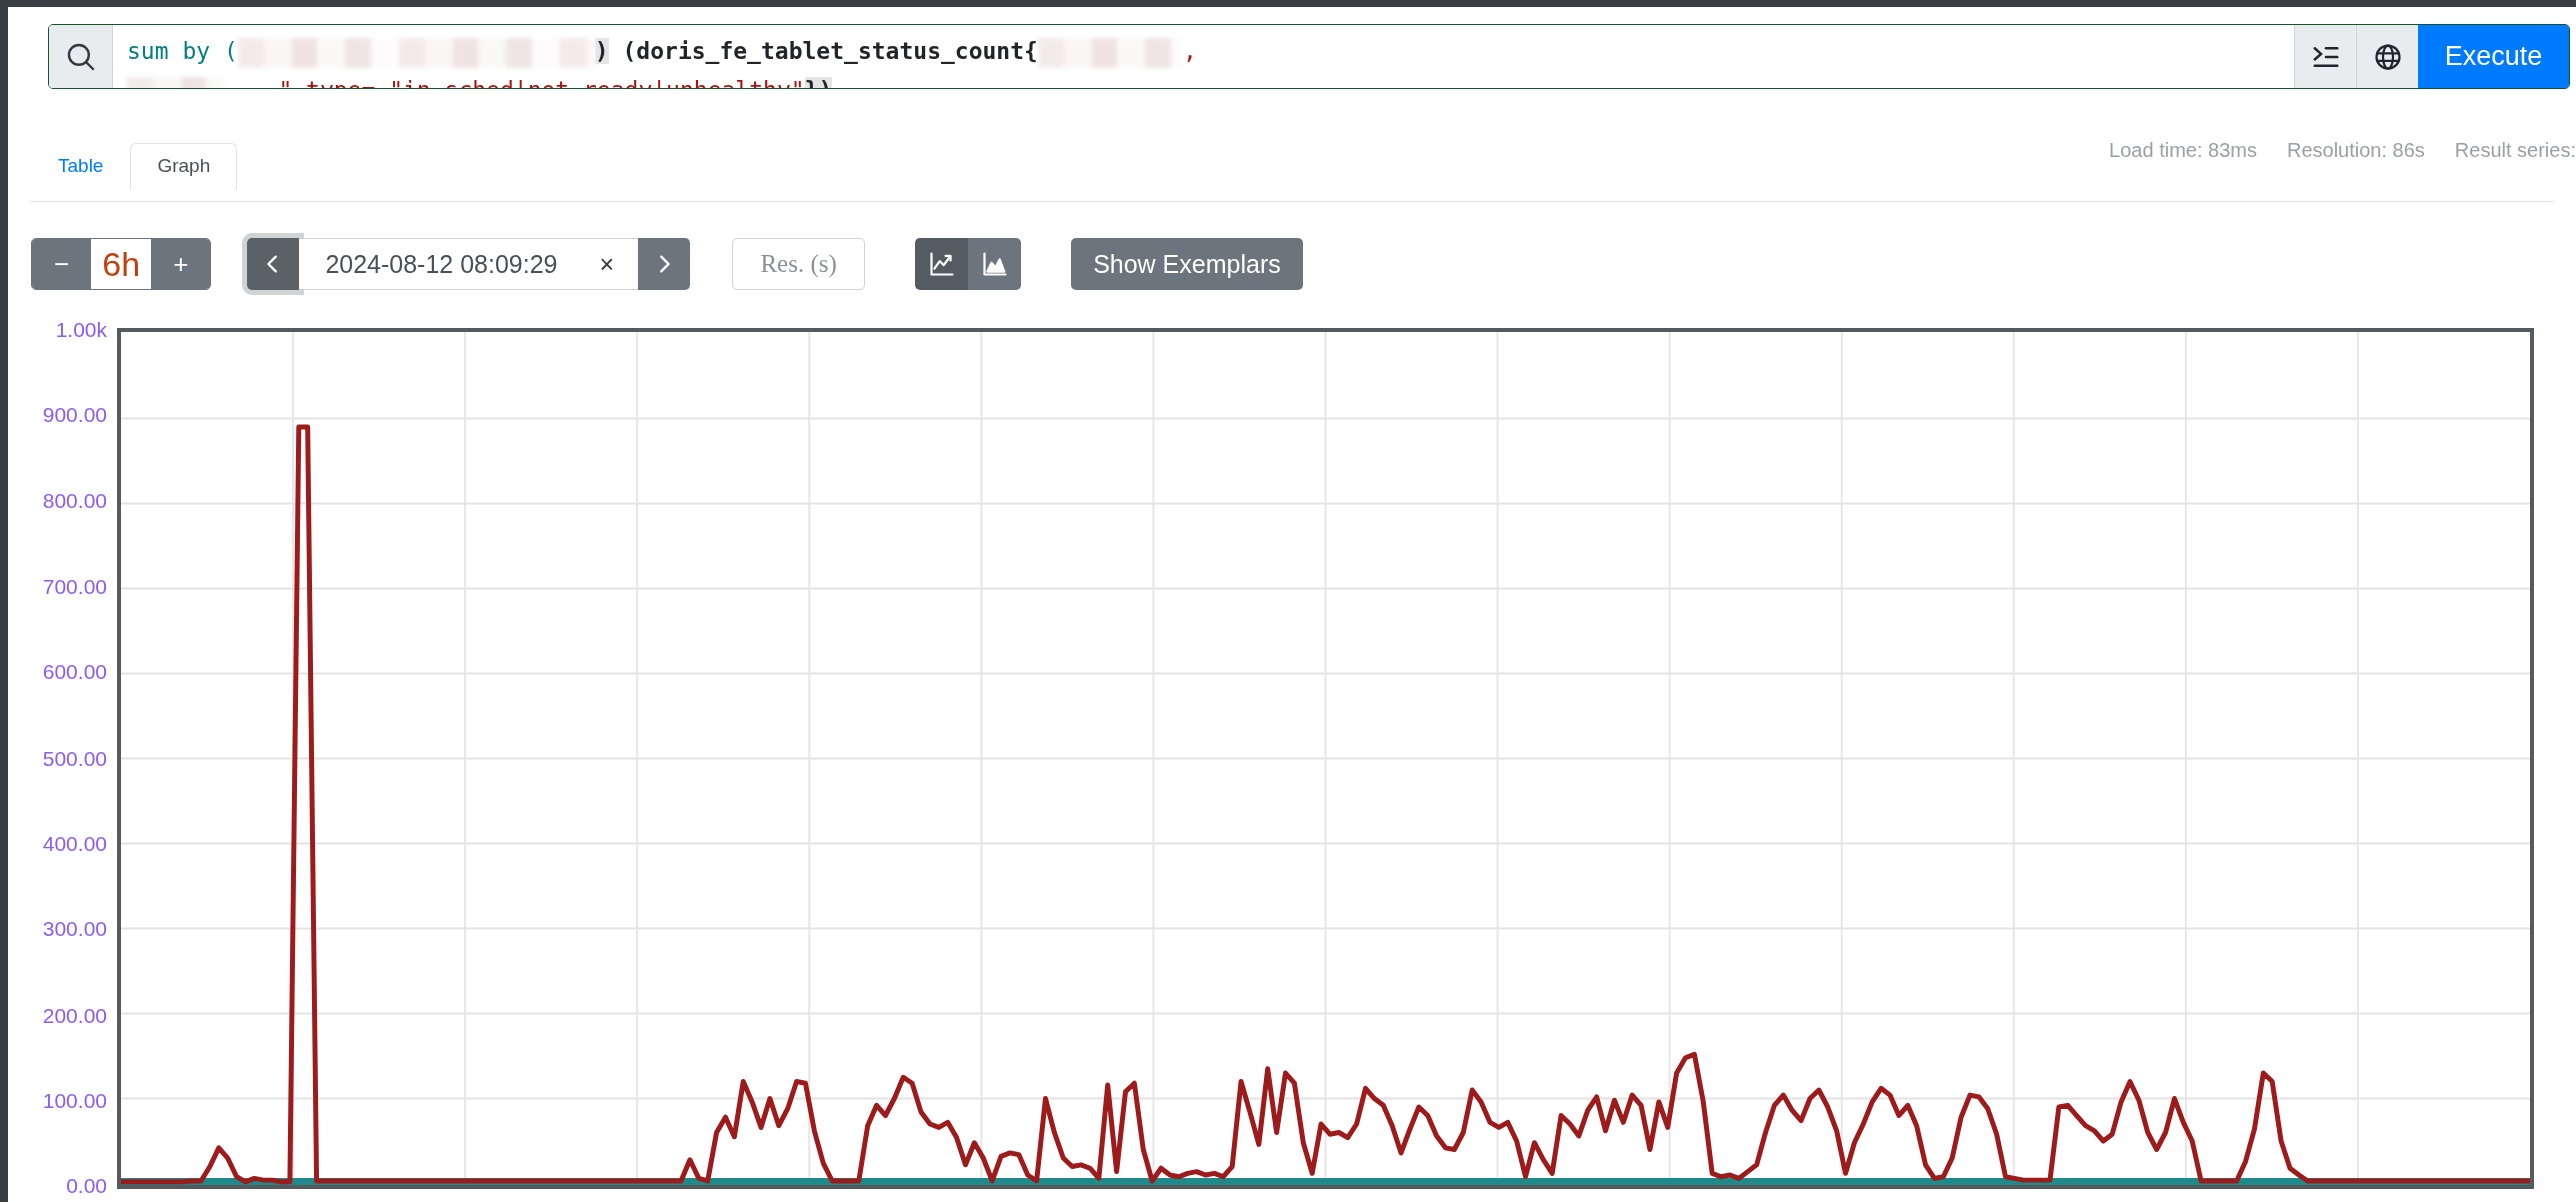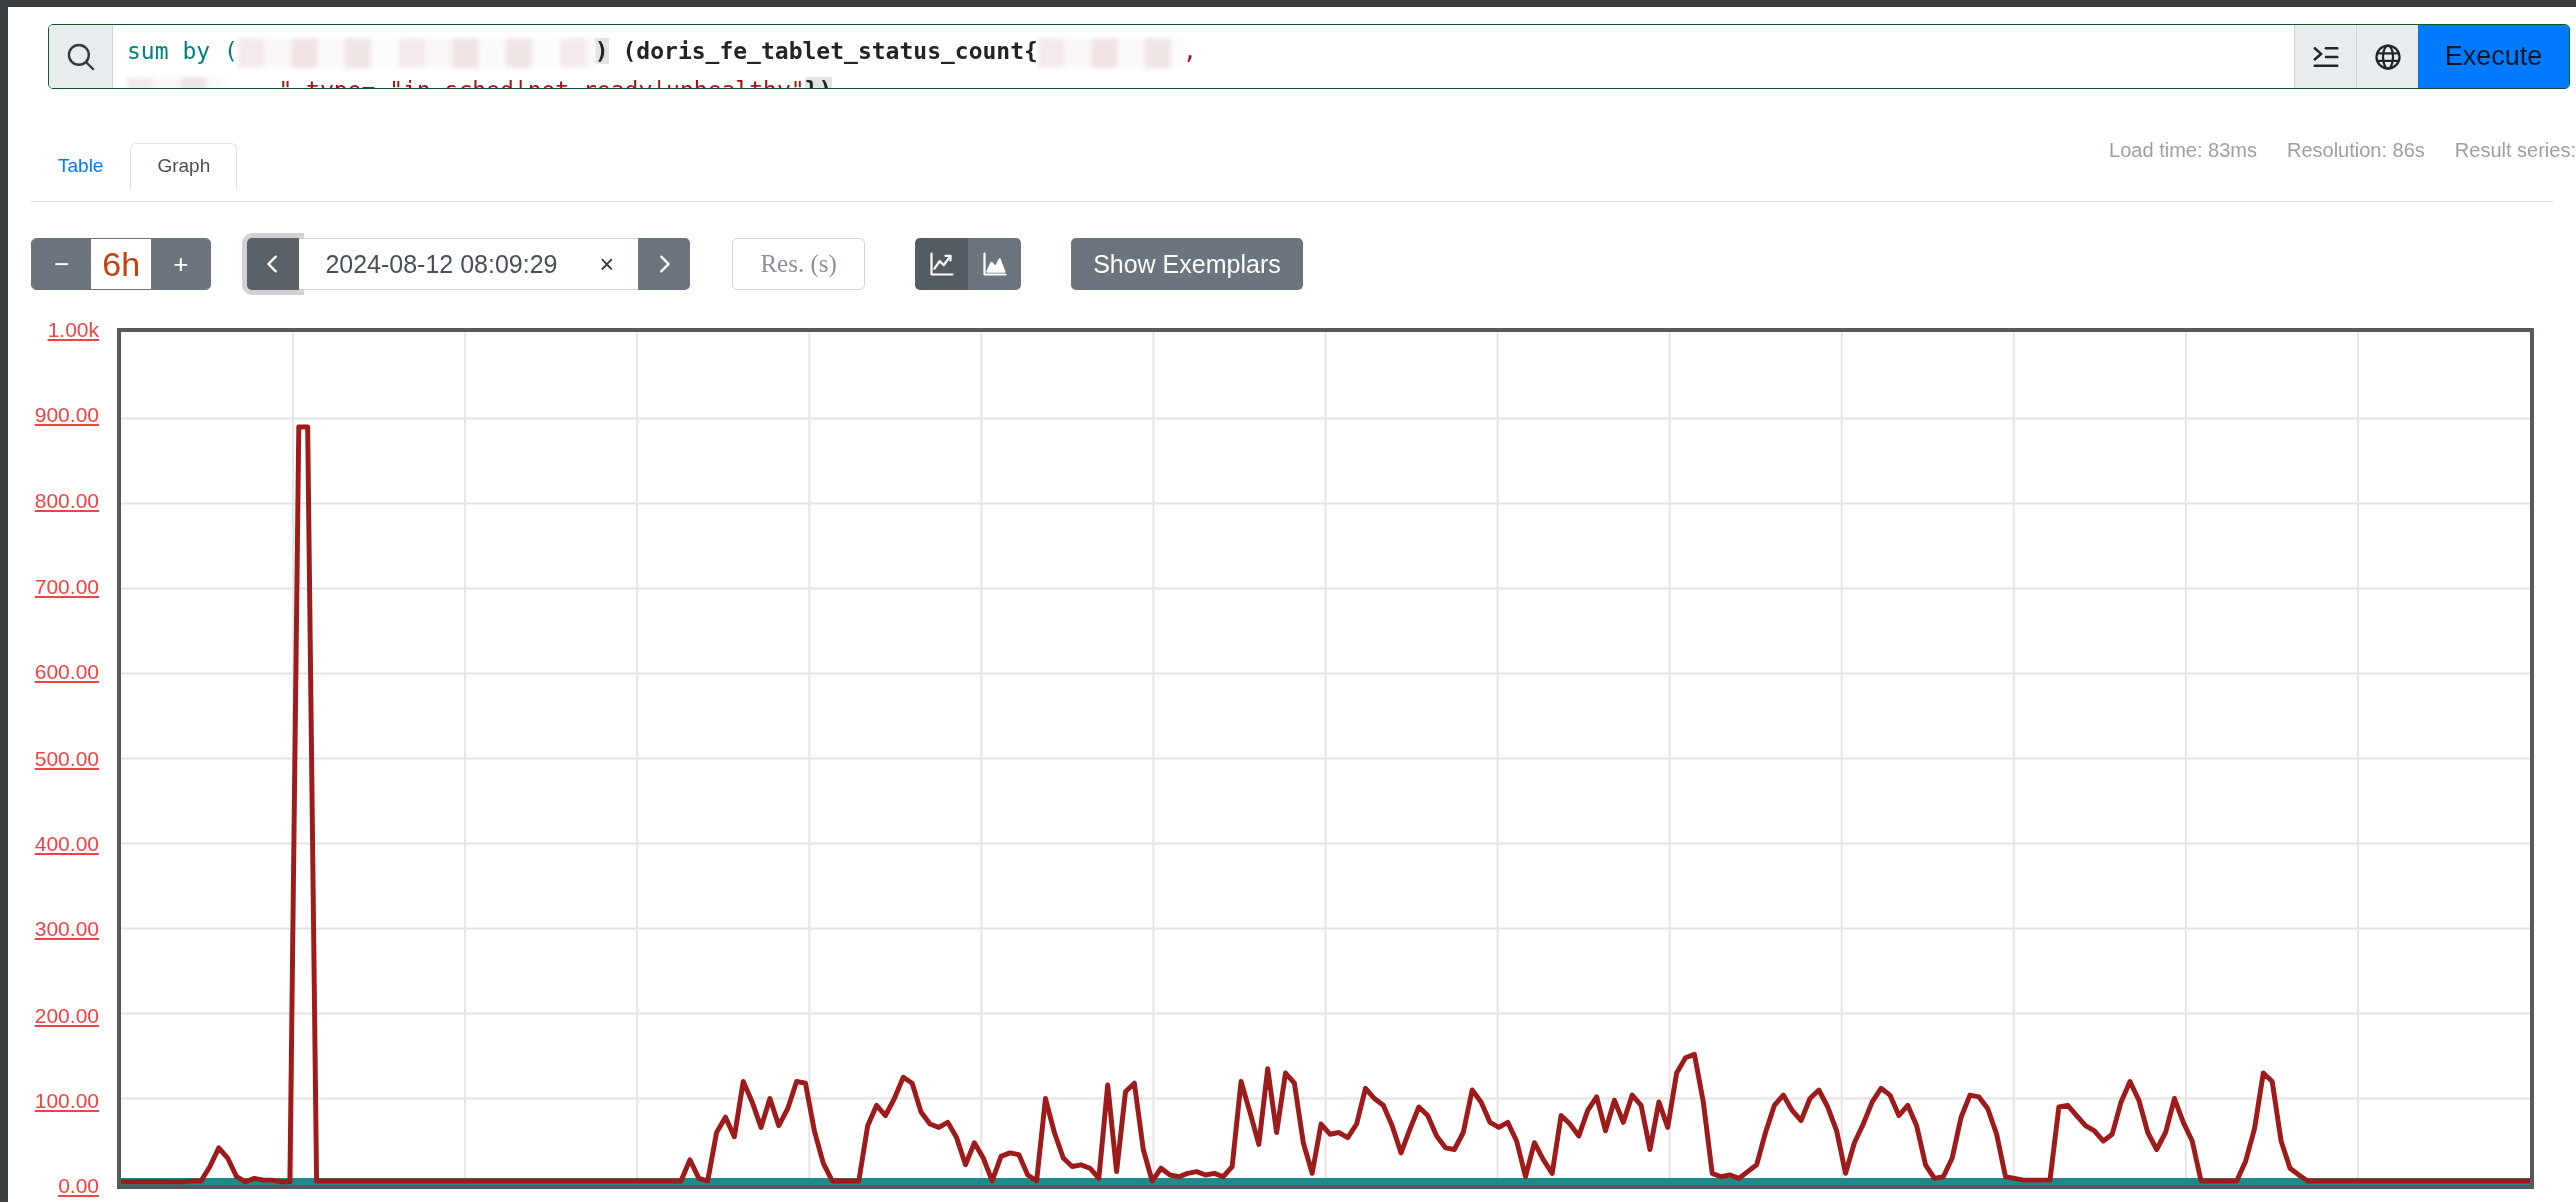--- a/index.html
+++ b/index.html
@@ -95,21 +95,21 @@
     width: 62px;
     background: #e9ecef;
     border-left: 1px solid #ced4da;
     display: flex; align-items: center; justify-content: center;
     cursor: pointer;
   }
   .execute-btn {
     flex: 0 0 151px;
     width: 151px;
     background: #007bff;
-    color: #0f172a;
+    color: #ffffff;
     display: flex; align-items: center; justify-content: center;
     font-size: 27px;
     cursor: pointer;
     user-select: none;
   }
 
   
   .tabs {
     position: absolute;
     left: 31px; top: 143px;
@@ -274,26 +274,25 @@
     left: 8px; top: 316px;
     width: 2568px; height: 887px;
   }
   .ylabels {
     position: absolute;
     left: 0; top: 0;
     width: 107px; height: 887px;
   }
   .ylab {
     position: absolute;
-    right: 16px;
+    right: 8px;
     transform: translateY(-50%);
     font-size: 21px;
-    color: #ef4444;
+    color: #8b5cf6;
     white-space: nowrap;
-    text-decoration: underline;
   }
   .plot {
     position: absolute;
     left: 109px; top: 12px;
     width: 2417px; height: 861px;
     border-left: 4px solid #555a5f;
     border-top: 4px solid #555a5f;
     border-right: 4px solid #555a5f;
     border-bottom: 4px solid #555a5f;
     background: #ffffff;

